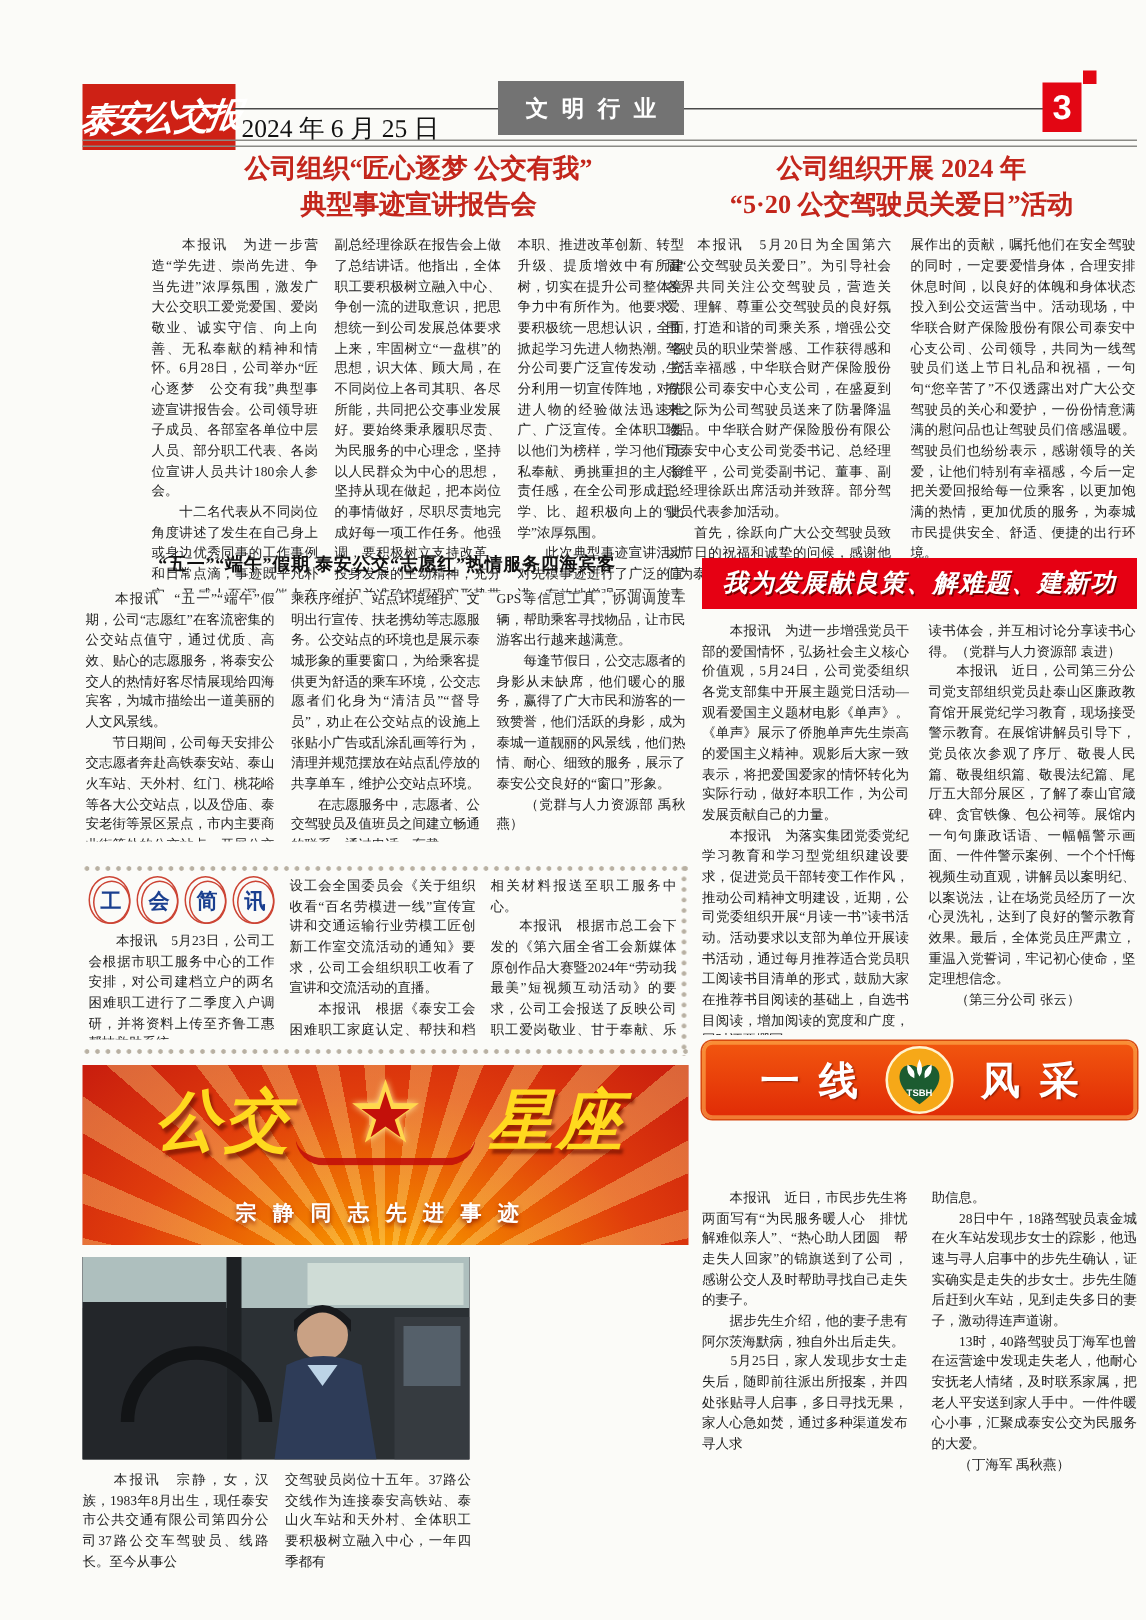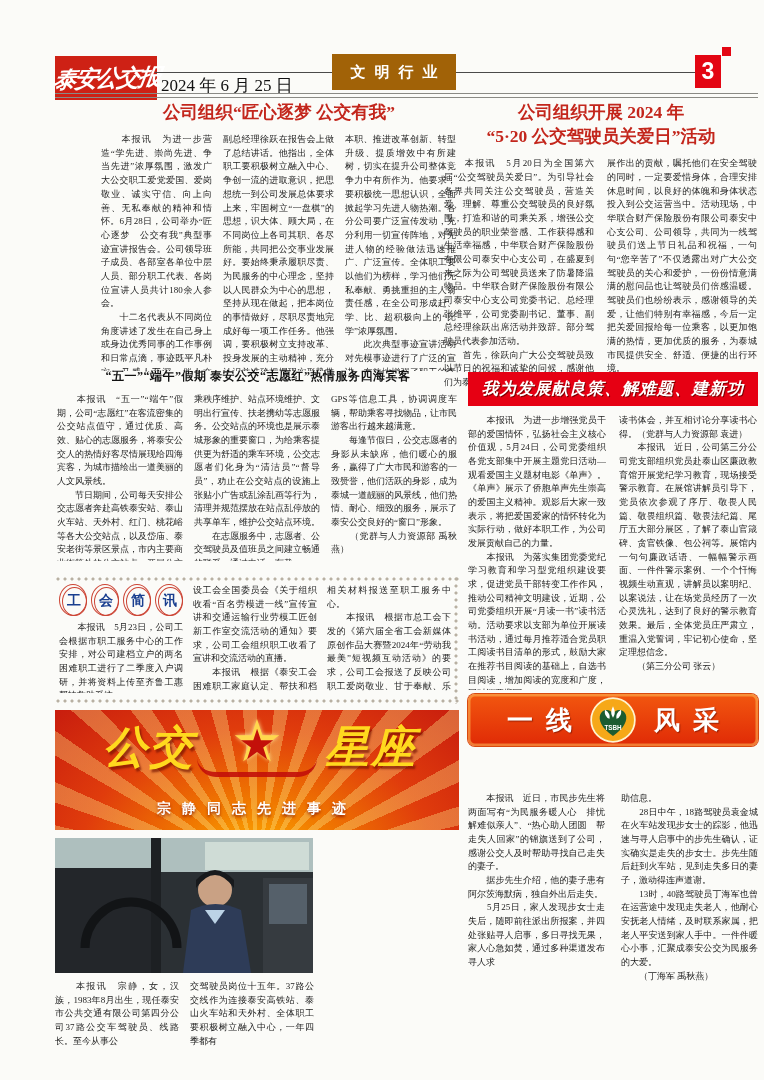--- a/index.html
+++ b/index.html
@@ -5,21 +5,21 @@
   html,body{margin:0;padding:0;background:#e8e8e4;}
   .page{position:relative;width:764px;height:1080px;background:#fbfbf8;margin:0 auto;
         font-family:"Liberation Serif",serif;color:#1c1c1c;overflow:hidden;}
   
   .logo{position:absolute;left:55px;top:56px;width:102px;height:44px;background:#ce2115;
         display:flex;align-items:center;justify-content:center;}
   .logo span{color:#fff;font-weight:bold;font-style:italic;font-size:23px;letter-spacing:-2px;
         transform:skewX(-10deg) rotate(-2deg);white-space:nowrap;}
   .mast-date{position:absolute;left:161px;top:74px;font-size:17px;color:#111;}
   .mast-line{position:absolute;left:155px;top:72px;width:546px;height:1px;background:#4a4a4a;}
-  .section-box{position:absolute;left:332px;top:54px;width:124px;height:36px;background:#a16207;
+  .section-box{position:absolute;left:332px;top:54px;width:124px;height:36px;background:#737373;
         display:flex;align-items:center;justify-content:center;text-align:right;}
   .section-box span{color:#fff;font-weight:bold;font-size:15px;letter-spacing:9px;padding-left:9px;
         font-family:"Liberation Sans",sans-serif;}
   .pnum{position:absolute;left:695px;top:55px;width:26px;height:33px;background:#e30613;color:#fff;
         font-weight:bold;font-size:23px;display:flex;align-items:center;justify-content:center;
         font-family:"Liberation Sans",sans-serif;}
   .pnum-deco{position:absolute;left:722px;top:47px;width:9px;height:9px;background:#e30613;}
   .dbl-rule{position:absolute;left:55px;top:93px;width:703px;height:3px;
         border-top:1.5px solid #8a8a85;border-bottom:1px solid #8a8a85;}
   
@@ -115,20 +115,21 @@
   <div class="mast-line"></div>
   <div class="section-box">
     <span>文明行业</span>
   </div>
   <div class="pnum">3</div>
   <div class="pnum-deco"></div>
   <div class="dbl-rule"></div>
 
   <div class="a1">
     <div class="htitle">公司组织“匠心逐梦 公交有我”</div>
+    <div class="htitle">典型事迹宣讲报告会</div>
     <div class="cols">
       <div class="col">　　本报讯　为进一步营造“学先进、崇尚先进、争当先进”浓厚氛围，激发广大公交职工爱党爱国、爱岗敬业、诚实守信、向上向善、无私奉献的精神和情怀。6月28日，公司举办“匠心逐梦　公交有我”典型事迹宣讲报告会。公司领导班子成员、各部室各单位中层人员、部分职工代表、各岗位宣讲人员共计180余人参会。
 　　十二名代表从不同岗位角度讲述了发生在自己身上或身边优秀同事的工作事例和日常点滴，事迹既平凡朴实，又感人至深、催人奋进。从他们身上看到了公交人爱岗敬业、忠诚事业、舍小家顾大家的崇高品德，看到了公交人格尽职守、任劳任怨的优良作风。
 　　公司党委副书记、董事、</div>
       <div class="col">副总经理徐跃在报告会上做了总结讲话。他指出，全体职工要积极树立融入中心、争创一流的进取意识，把思想统一到公司发展总体要求上来，牢固树立“一盘棋”的思想，识大体、顾大局，在不同岗位上各司其职、各尽所能，共同把公交事业发展好。要始终秉承履职尽责、为民服务的中心理念，坚持以人民群众为中心的思想，坚持从现在做起，把本岗位的事情做好，尽职尽责地完成好每一项工作任务。他强调，要积极树立支持改革、投身发展的主动精神，充分认识并准确把握现实形势带来的各种机遇与挑战，积极为公司结构调整、深化改革、强化管理、全面创新、降本增效、党的建设、队伍建设建言献策，努力在立足</div>
       <div class="col">本职、推进改革创新、转型升级、提质增效中有所建树，切实在提升公司整体竞争力中有所作为。他要求，要积极统一思想认识，全面掀起学习先进人物热潮。各分公司要广泛宣传发动，充分利用一切宣传阵地，对先进人物的经验做法迅速推广、广泛宣传。全体职工要以他们为榜样，学习他们无私奉献、勇挑重担的主人翁责任感，在全公司形成赶、学、比、超积极向上的“比学”浓厚氛围。
 　　此次典型事迹宣讲活动对先模事迹进行了广泛的宣讲，有效地增强了职工的责任感和使命感，树牢了职工爱党、爱国、爱企、爱岗的思想意识。
 　　（党群与人力资源部 禹秋燕）</div>
     </div>
   </div>

